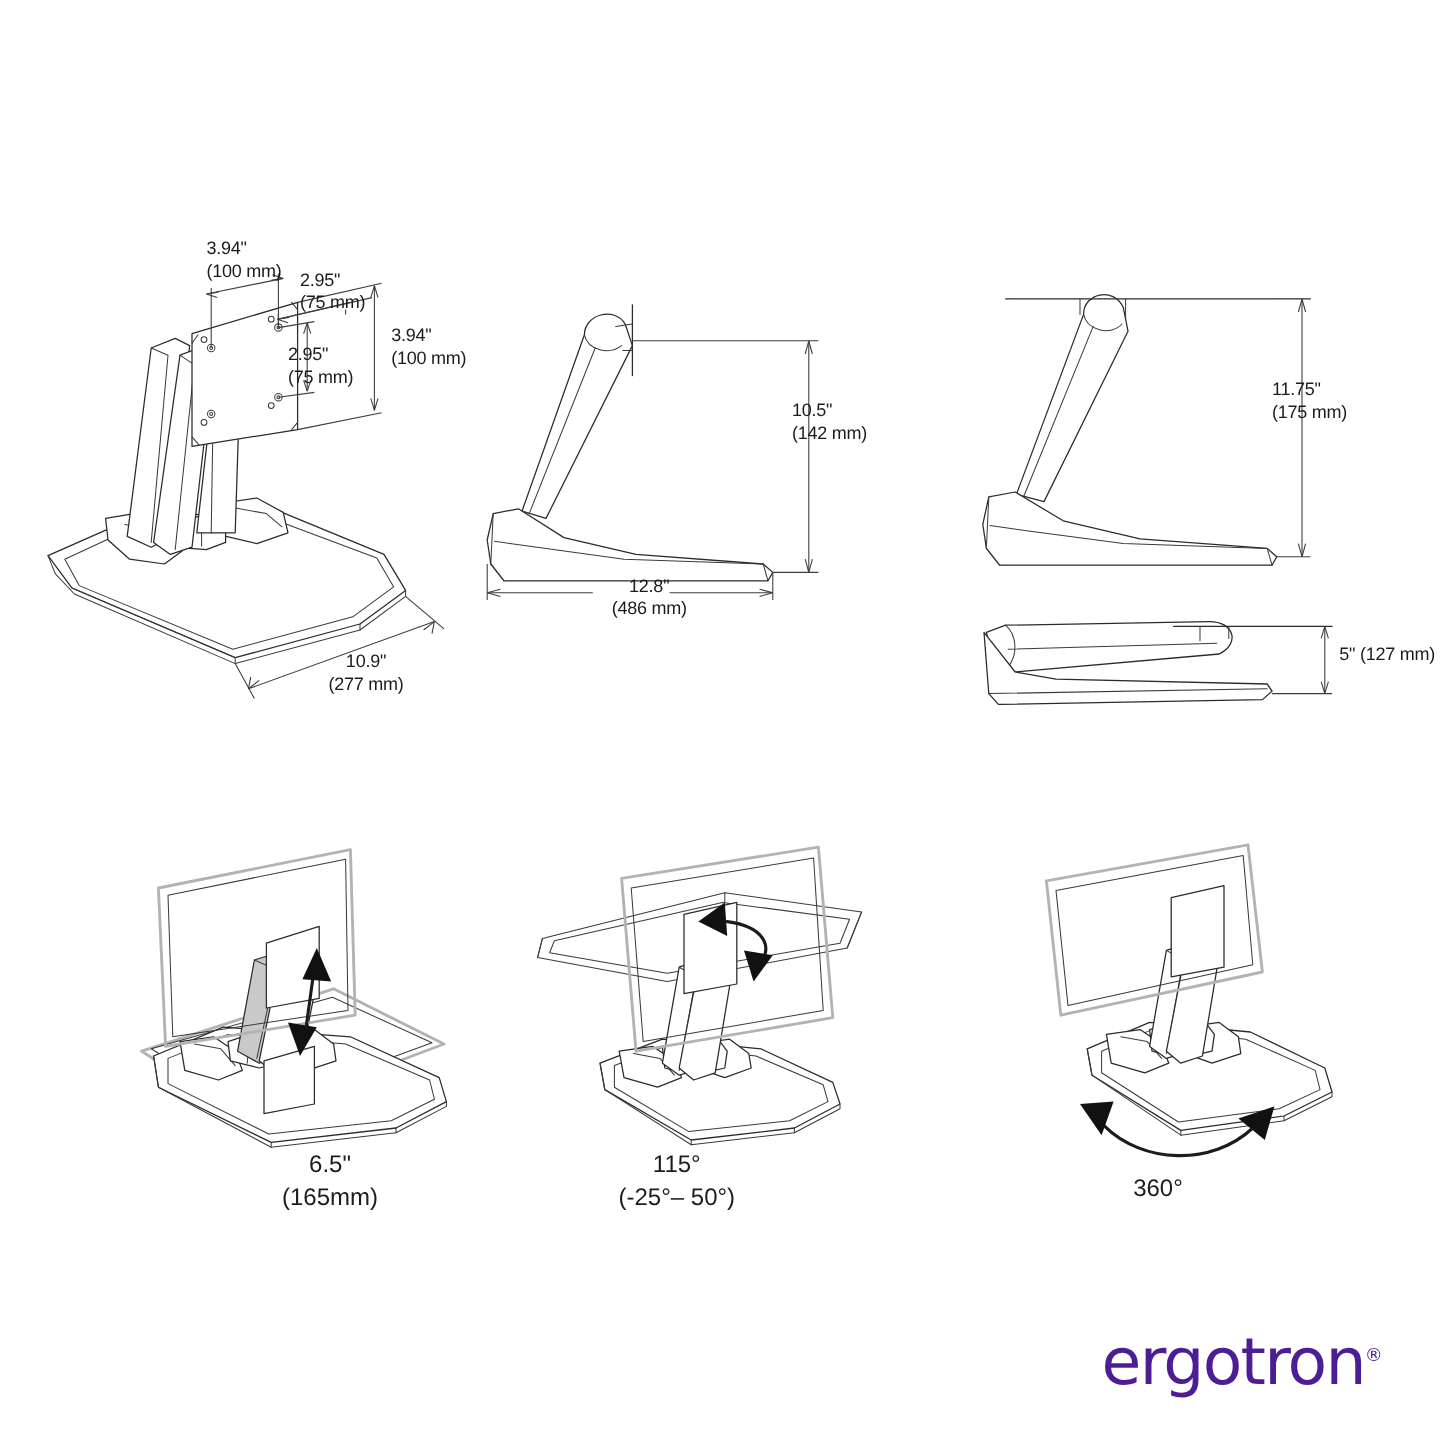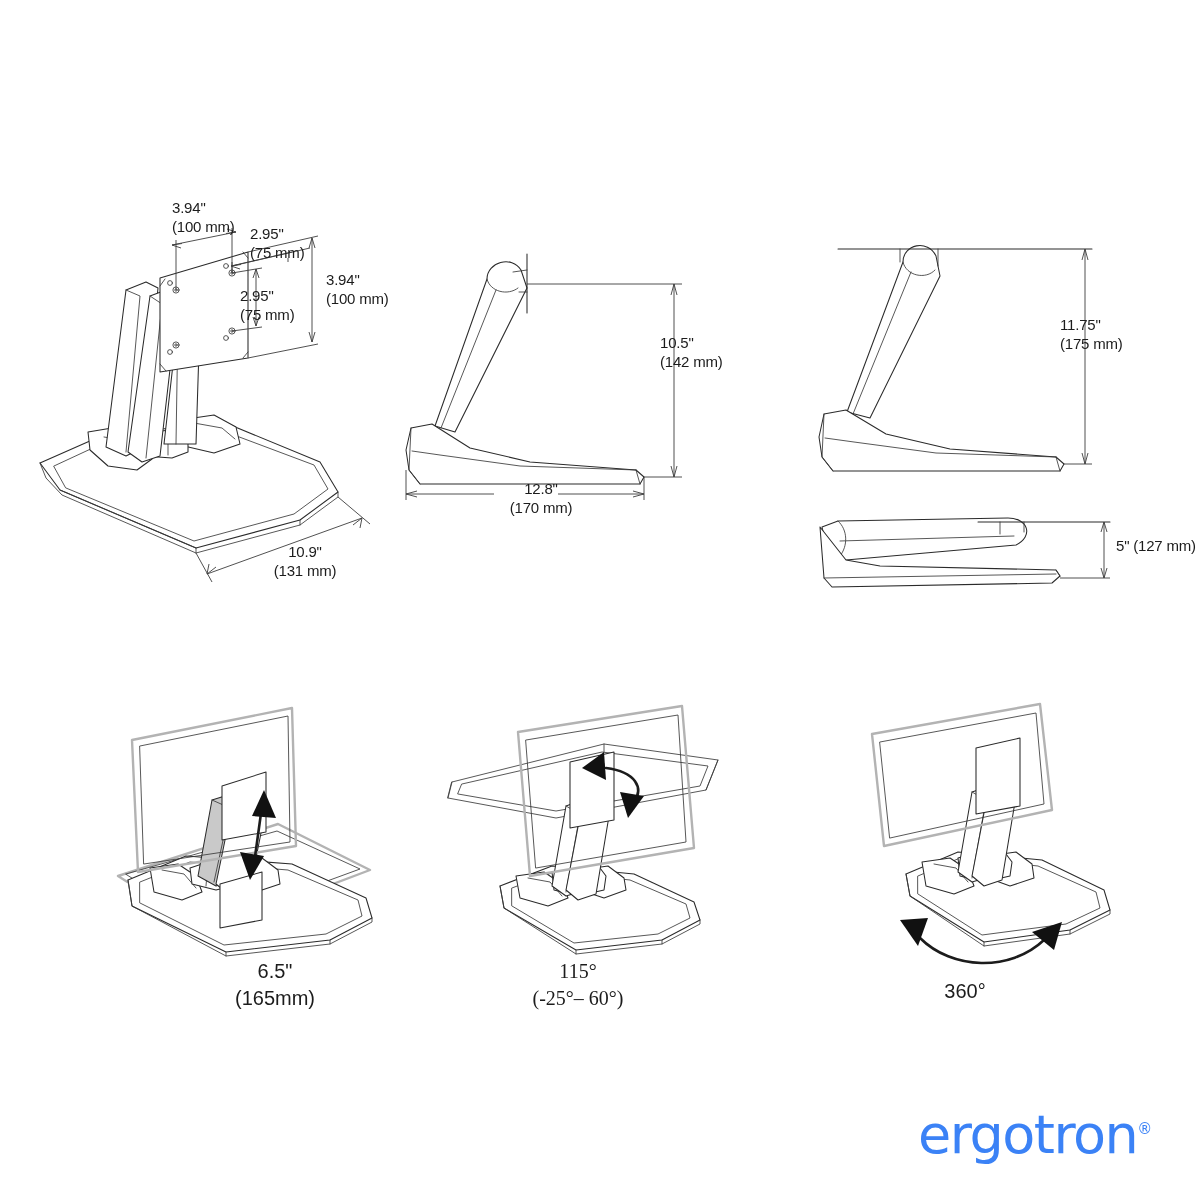--- a/index.html
+++ b/index.html
@@ -21,21 +21,21 @@
   }
   .lbl.c{text-align:center;transform:translateX(-50%);}
   .lbl.big{font-size:20px;line-height:27px;letter-spacing:0px;}
   .logo{
     position:absolute;
     left:918px; top:1108px;
     font-family:"DejaVu Sans", sans-serif;
     font-size:54px;
     font-weight:400;
     letter-spacing:-1.5px;
-    color:#3b82f6;
+    color:#4c1d95;
     line-height:1;
   }
   .logo .reg{
     font-size:15px;
     vertical-align:super;
     letter-spacing:0;
   }
   svg{display:block;}
   .ln{fill:none;stroke:#2b2b2b;stroke-width:1.05;
       stroke-linecap:round;stroke-linejoin:round;}
@@ -369,50 +369,50 @@
   <div>(75 mm)</div>
 </div>
 
 <div class="lbl" style="left:326px;top:270px;">
   <div>3.94"</div>
   <div>(100 mm)</div>
 </div>
 
 <div class="lbl c" style="left:305px;top:542px;">
   <div>10.9"</div>
-  <div>(131 mm)</div>
+  <div>(277 mm)</div>
 </div>
 
 <div class="lbl" style="left:660px;top:333px;">
   <div>10.5"</div>
   <div>(142 mm)</div>
 </div>
 
 <div class="lbl c" style="left:541px;top:479px;">
   <div>12.8"</div>
-  <div>(170 mm)</div>
+  <div>(486 mm)</div>
 </div>
 
 <div class="lbl" style="left:1060px;top:315px;">
   <div>11.75"</div>
   <div>(175 mm)</div>
 </div>
 
 <div class="lbl" style="left:1116px;top:536px;">
   <div>5" (127 mm)</div>
 </div>
 
 <div class="lbl big c" style="left:275px;top:958px;">
   <div>6.5"</div>
   <div>(165mm)</div>
 </div>
 
-<div class="lbl big c" style="left:578px;top:958px;font-family:Liberation Serif, serif;">
+<div class="lbl big c" style="left:564px;top:958px;">
   <div>115°</div>
-  <div>(-25°– 60°)</div>
+  <div>(-25°– 50°)</div>
 </div>
 
 <div class="lbl big c" style="left:965px;top:978px;text-align:right;">
   <div>360°</div>
 </div>
 
 <div class="logo">
   <span>ergotron</span><span class="reg">®</span>
 </div>
 

